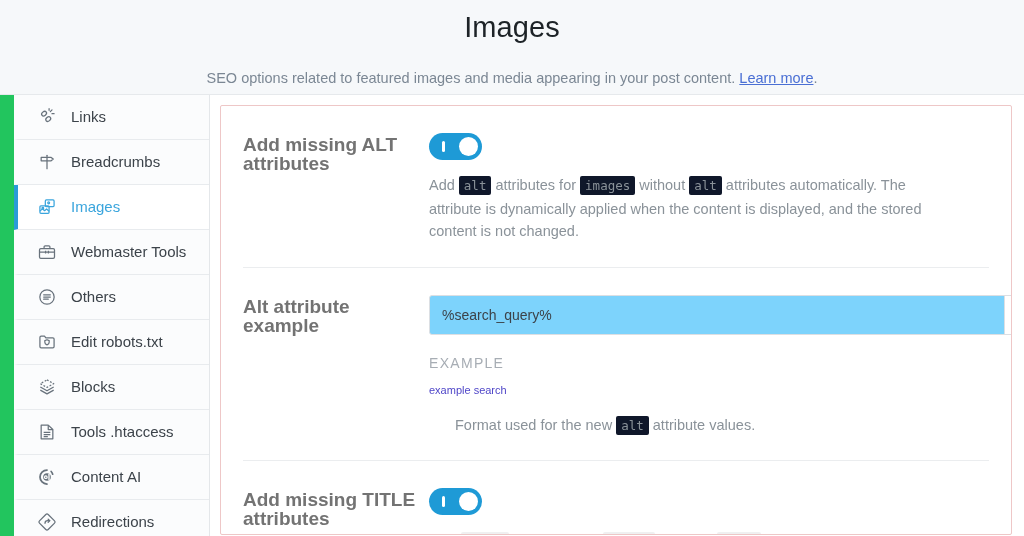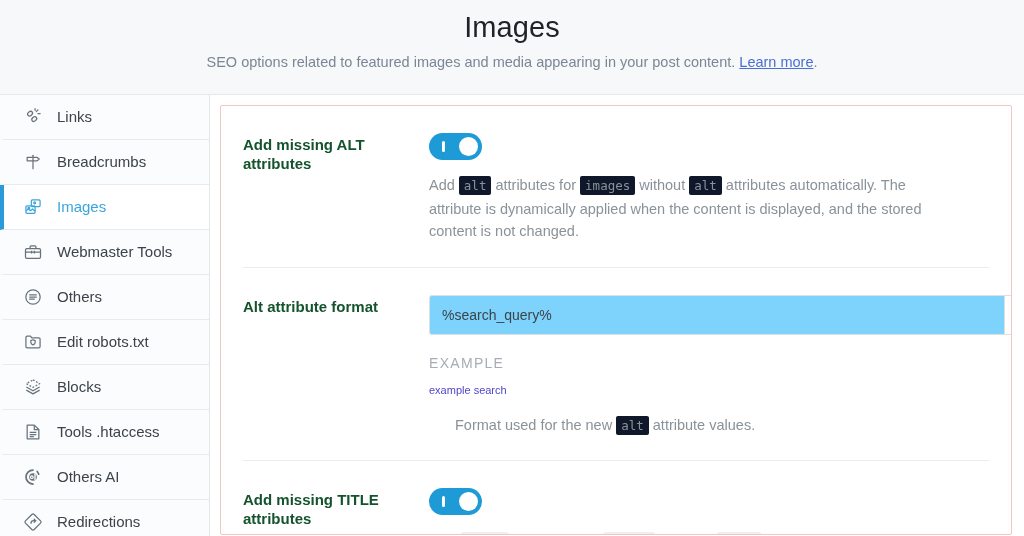--- a/index.html
+++ b/index.html
@@ -29,43 +29,44 @@
     font-size: 29px;
     font-weight: 400;
     color: #1d2327;
     letter-spacing: 0.1px;
     line-height: 40px;
   }
   .page-subtitle {
     font-size: 14.5px;
     color: #7b8794;
     line-height: 22px;
-    margin-top: 4px;
+    margin-top: 20px;
     font-weight: 400;
     text-align: center;
   }
   .page-subtitle a {
     color: #4a6fd4;
     text-decoration: underline;
   }
 
   
   .layout {
     display: flex;
     height: 441px;
     align-items: flex-start;
   }
 
   
   .sidebar {
     width: 210px;
     flex: 0 0 210px;
-    background: #a21caf;
+    background: #22c55e;
     border-right: 1px solid #e4e7ea;
     height: 441px;
+    padding-left: 14px;
   }
   .nav-item {
     display: flex;
     align-items: center;
     height: 45px;
     padding-left: 18px;
     border-bottom: 1px solid #e8ebee;
     border-left: 4px solid transparent;
     cursor: pointer;
     background: #fbfcfd;
@@ -112,23 +113,23 @@
   .setting-row {
     display: flex;
     padding: 27px 0 24px 0;
   }
   .setting-row + .setting-row {
     border-top: 1px solid #ebedef;
   }
   .setting-label {
     width: 186px;
     flex: 0 0 186px;
-    font-size: 15px;
+    font-size: 19px;
     font-weight: 700;
-    color: #14532d;
+    color: #737373;
     line-height: 19px;
     padding-top: 2px;
   }
   .setting-control { flex: 1; min-width: 0; }
 
   
   .toggle {
     width: 53px;
     height: 27px;
     border-radius: 14px;
@@ -343,21 +344,21 @@
     <div class="nav-item">
       <span class="nav-icon">
         <svg width="20" height="20" viewBox="0 0 24 24" fill="none" stroke="currentColor" stroke-width="2.1" stroke-linecap="round">
           <path d="M12 3.6a8.4 8.4 0 100 16.8"></path>
           <path d="M17 5.4a8.4 8.4 0 011.8 3.2"></path>
           <circle cx="12" cy="12" r="4.6" fill="currentColor" stroke="none"></circle>
           <path d="M14.4 8.6v6.6" stroke="#fff" stroke-width="1.6"></path>
           <circle cx="10.6" cy="12.2" r="1.6" fill="none" stroke="#fff" stroke-width="1.4"></circle>
         </svg>
       </span>
-      <span class="nav-label">Others AI</span>
+      <span class="nav-label">Content AI</span>
     </div>
 
     <div class="nav-item">
       <span class="nav-icon">
         <svg width="20" height="20" viewBox="0 0 24 24" fill="none" stroke="currentColor" stroke-width="1.5" stroke-linecap="round" stroke-linejoin="round">
           <rect x="4.6" y="4.6" width="14.8" height="14.8" rx="2" transform="rotate(45 12 12)"></rect>
           <path d="M9.6 13.6c0-2 1.3-3.2 3.3-3.2h2.2"></path>
           <path d="M13.4 8.6l2 1.8-2 1.9"></path>
         </svg>
       </span>
@@ -374,21 +375,21 @@
         <div class="setting-control">
           <span class="toggle">
             <span class="bar"></span>
             <span class="knob"></span>
           </span>
           <p class="help-text"><span>Add </span><code class="chip">alt</code><span> attributes for </span><code class="chip">images</code><span> without </span><code class="chip">alt</code><span> attributes automatically. The attribute is dynamically applied when the content is displayed, and the stored content is not changed.</span></p>
         </div>
       </div>
 
       <div class="setting-row">
-        <div class="setting-label">Alt attribute format</div>
+        <div class="setting-label">Alt attribute example</div>
         <div class="setting-control">
           <div class="select-wrap">
             <div class="select-value">%search_query%</div>
             <div class="select-arrow">
               <svg width="18" height="18" viewBox="0 0 24 24" fill="none" stroke="#5b6670" stroke-width="2" stroke-linecap="round" stroke-linejoin="round">
                 <path d="M6 9.5l6 5.5 6-5.5"></path>
               </svg>
             </div>
           </div>
           <div class="example-label">EXAMPLE</div>

